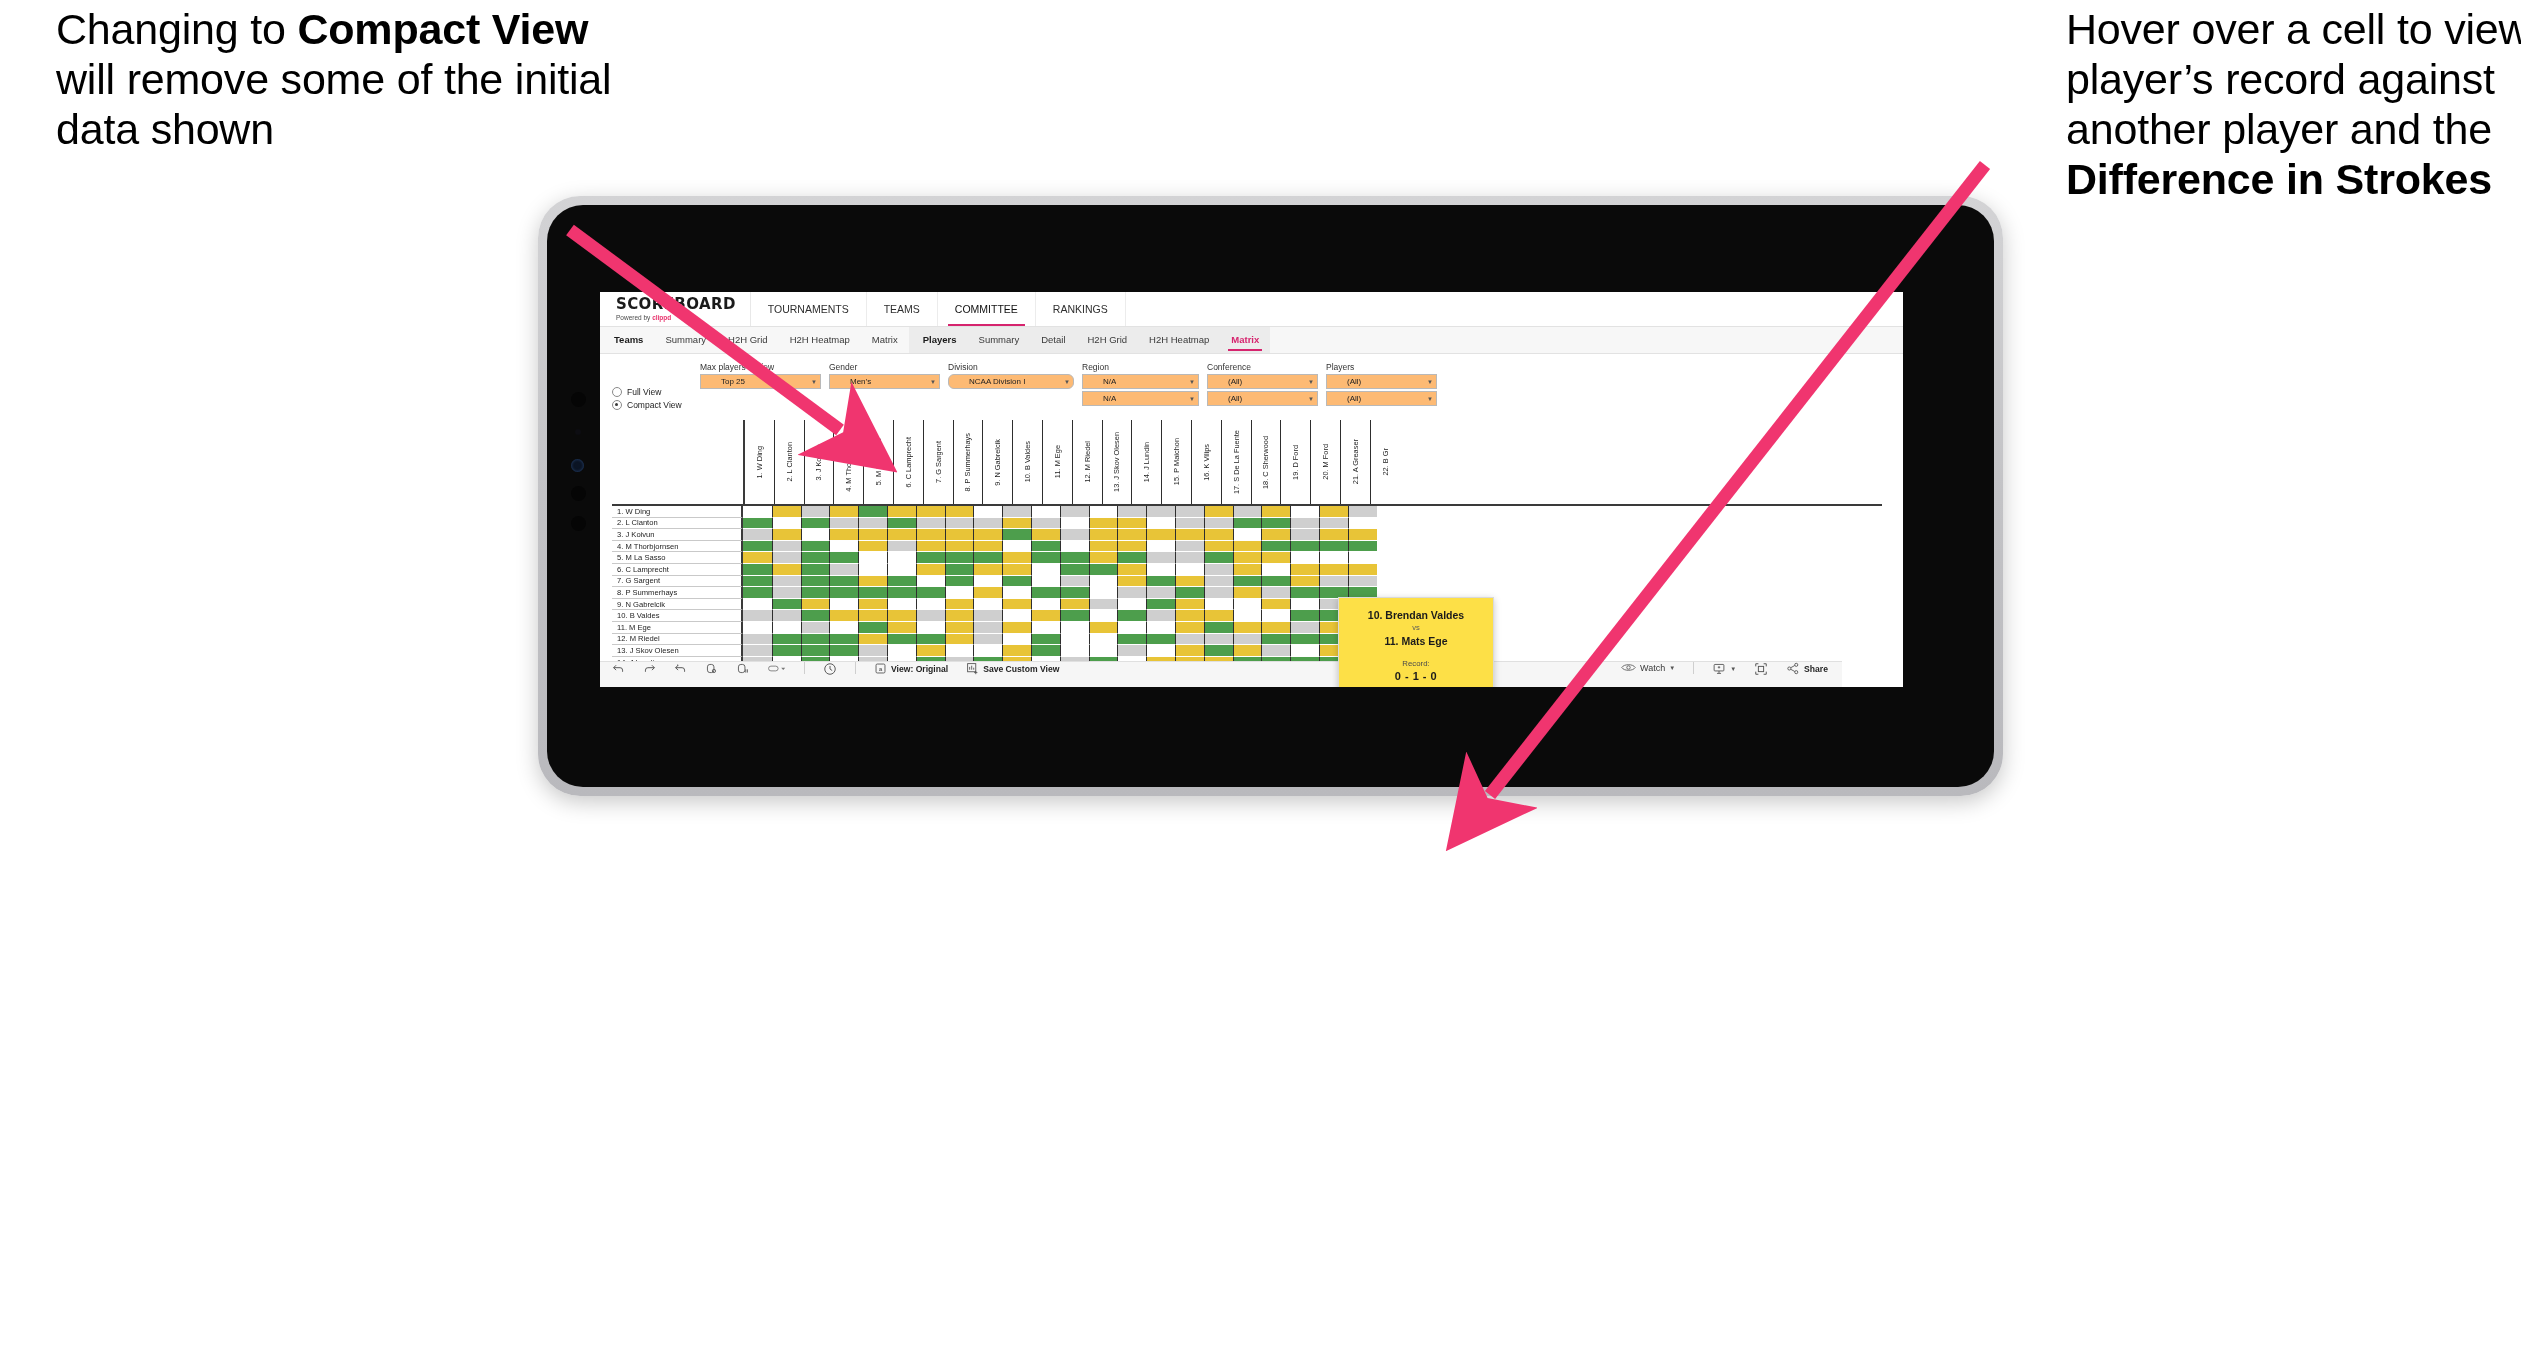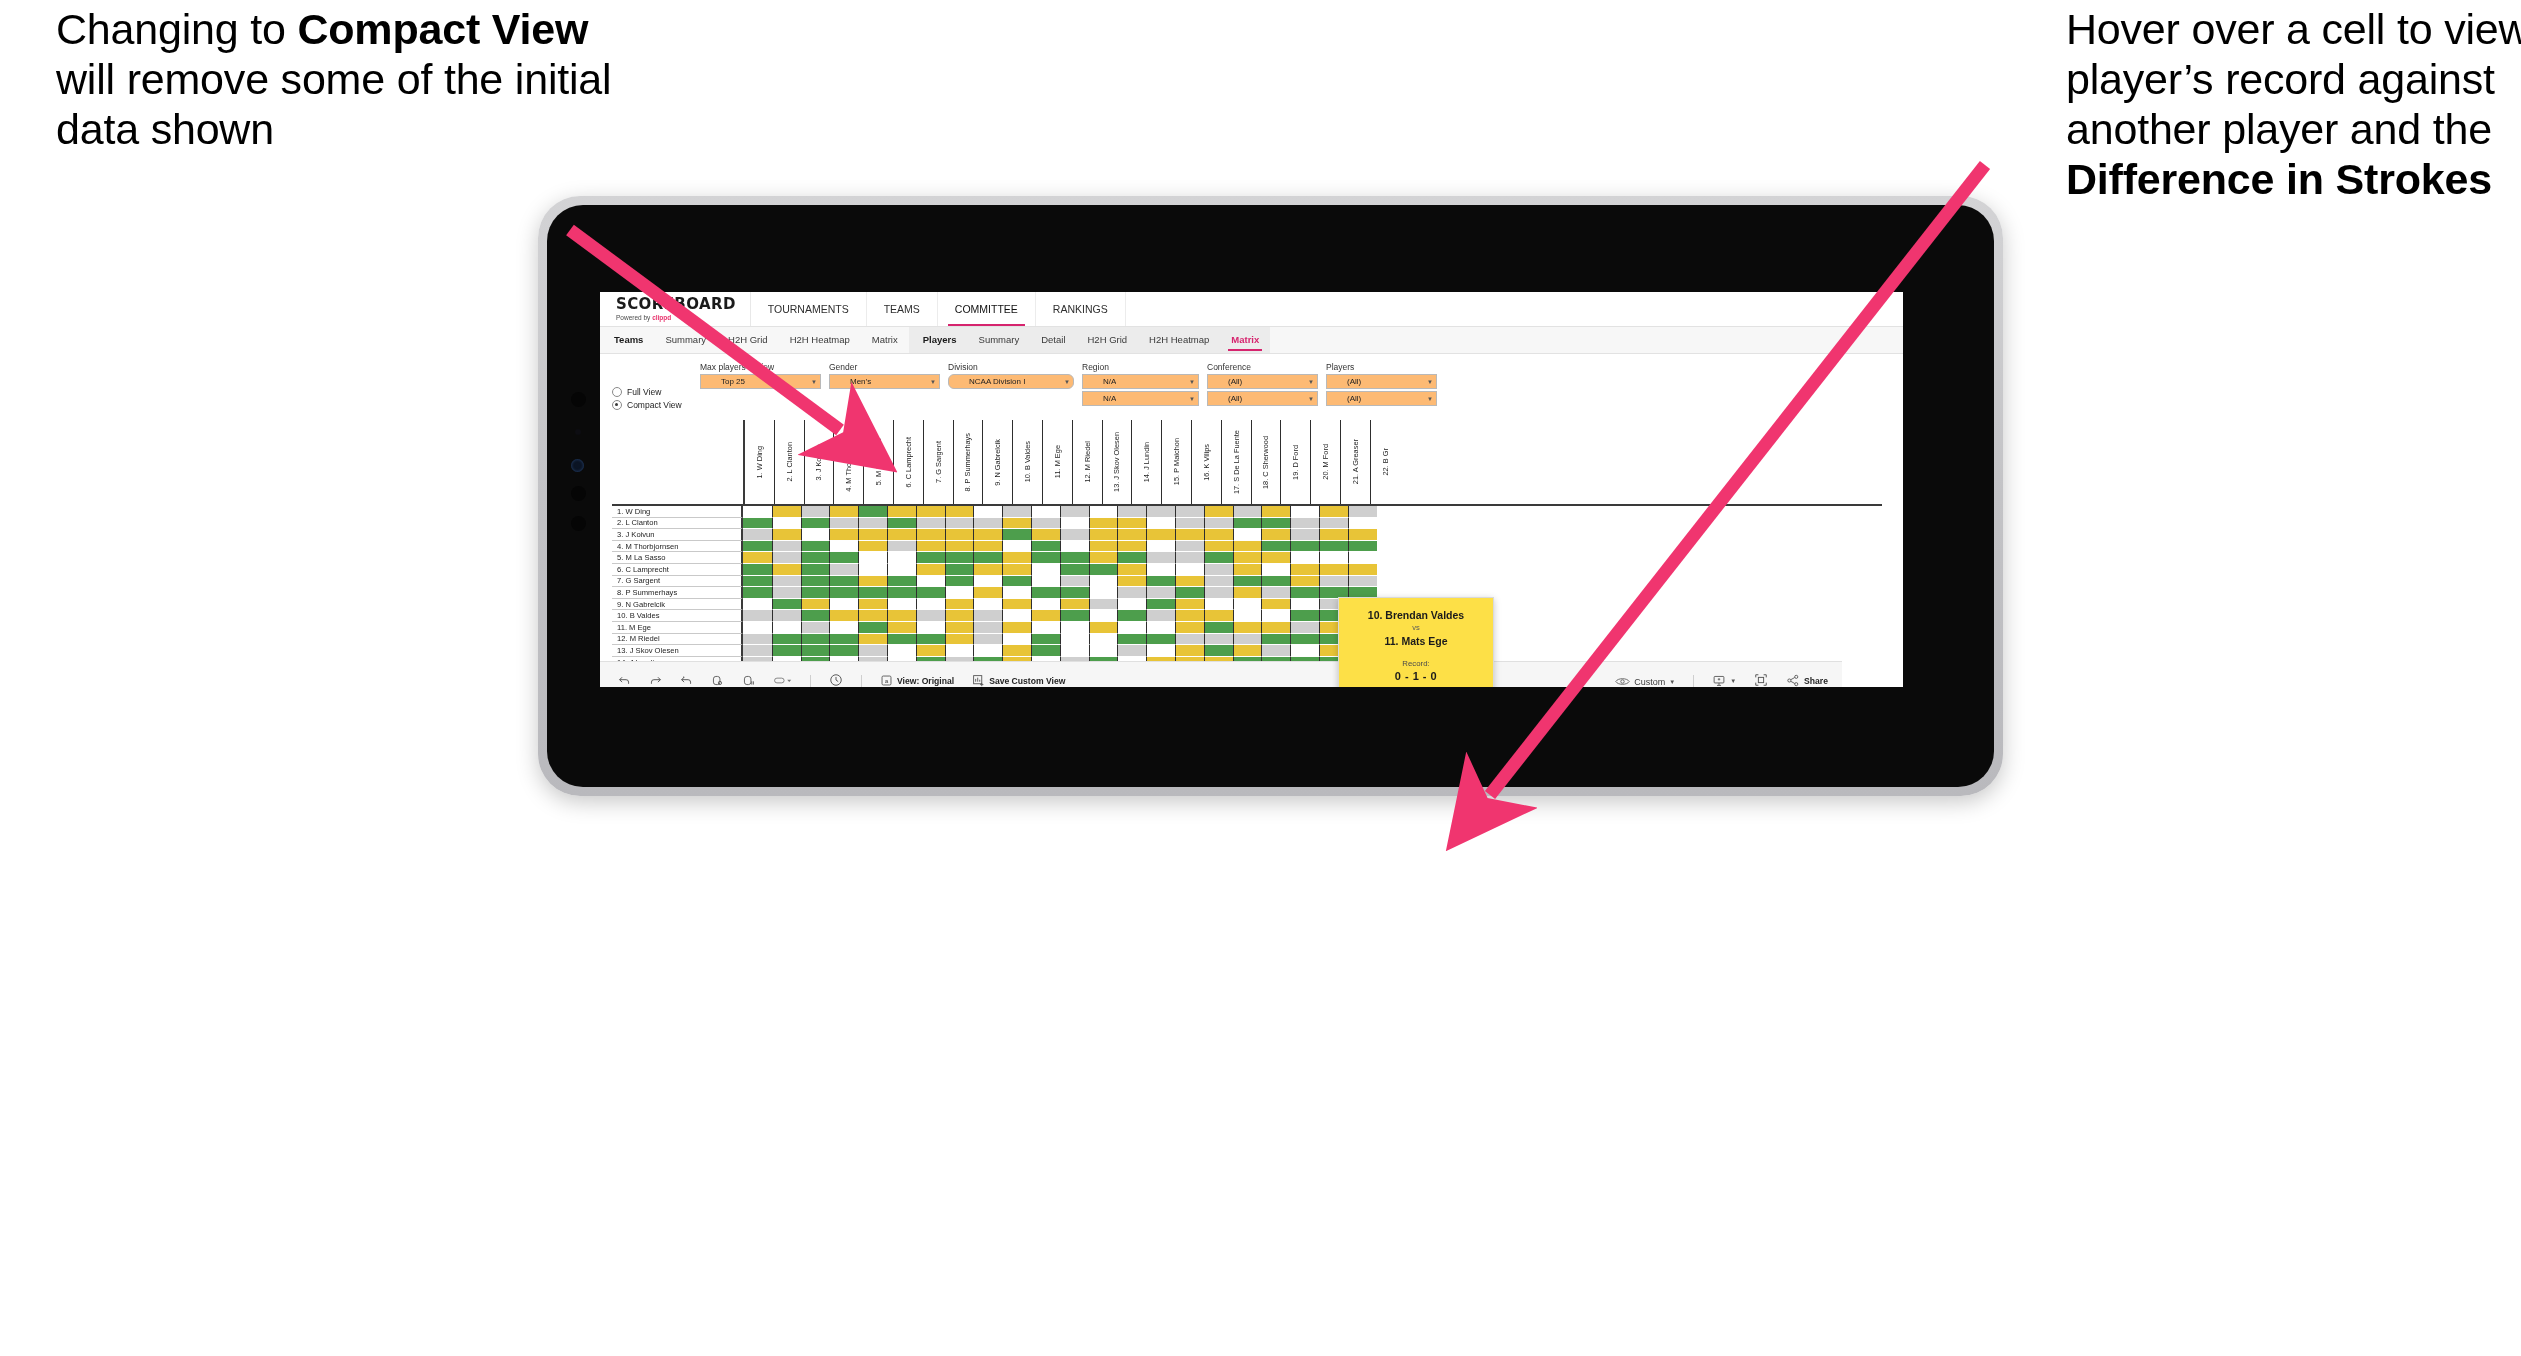--- a/index.html
+++ b/index.html
@@ -99,21 +99,21 @@
   .tooltip{position:absolute;left:738px;top:305px;width:142px;background:#fde047;
     border:1px solid #d9d9d9;box-shadow:0 2px 7px rgba(0,0,0,0.22);
     padding:10px 6px 9px;text-align:center;z-index:9;}
   .tt-name{font-size:10.5px;font-weight:bold;color:#1b1b1b;line-height:14px;}
   .tt-vs{font-size:7.5px;color:#5a5a5a;line-height:12px;}
   .tt-lbl{font-size:7.8px;color:#4a4a4a;margin-top:10px;line-height:11px;}
   .tt-val{font-size:11px;font-weight:bold;color:#1b1b1b;line-height:15px;letter-spacing:0.5px;}
 
   
   .app-bottom{position:absolute;left:0;bottom:0;width:1242px;height:26px;background:#f6f6f6;
-    border-top:1px solid #e0e0e0;display:flex;align-items:flex-end;padding-left:18px;
+    border-top:1px solid #e0e0e0;display:flex;align-items:flex-start;padding-left:12px;
     font-size:9px;color:#2f2f2f;box-sizing:border-box;}
   .tb{display:flex;align-items:center;gap:4px;margin-right:18px;cursor:pointer;color:#3a3a3a;}
   .tb svg{display:block;}
   .tsep{width:1px;height:12px;background:#cfcfcf;margin-right:18px;}
   .tb.lbl{font-size:8.6px;font-weight:bold;color:#242424;}
 </style>
 </head>
 <body>
 
 <div class="callout" id="callout-left">
@@ -838,21 +838,21 @@
             <path d="M12 11 v4 M10 13 h4" stroke="#555" stroke-width="1.1"></path>
           </svg>
         <span>Save Custom View</span>
       </div>
       <div style="flex:1"></div>
       <div class="tb">
         <svg width="15" height="11" viewBox="0 0 20 14">
             <path d="M1 7 C4 2 16 2 19 7 C16 12 4 12 1 7Z" fill="none" stroke="#555" stroke-width="1.1"></path>
             <circle cx="10" cy="7" r="2.3" fill="none" stroke="#555" stroke-width="1.1"></circle>
           </svg>
-        <span>Custom</span>
+        <span>Watch</span>
         <span style="font-size:6px;color:#555">▼</span>
       </div>
       <div class="tsep"></div>
       <div class="tb">
         <svg width="14" height="13" viewBox="0 0 16 16">
             <rect x="2" y="3" width="12" height="8" rx="1" fill="none" stroke="#555" stroke-width="1.1"></rect>
             <path d="M8 11 v3 M5.5 14 h5" stroke="#555" stroke-width="1.1"></path>
             <path d="M8 5 v3 M6.5 6.5 h3" stroke="#555" stroke-width="1"></path>
           </svg>
         <span style="font-size:6px;color:#555">▼</span>

